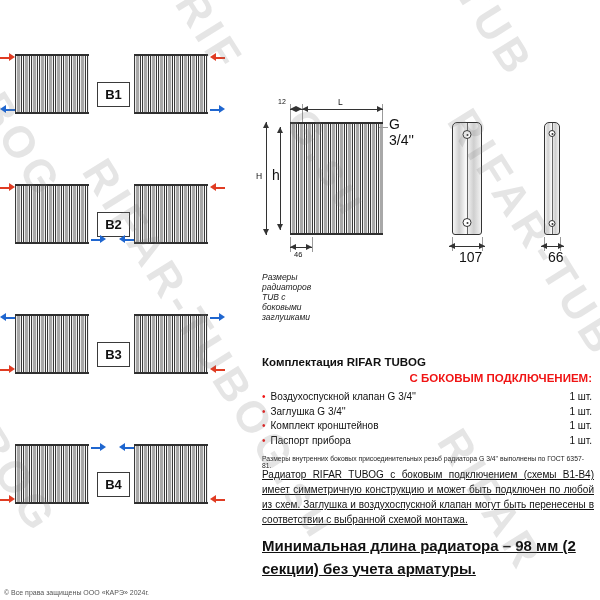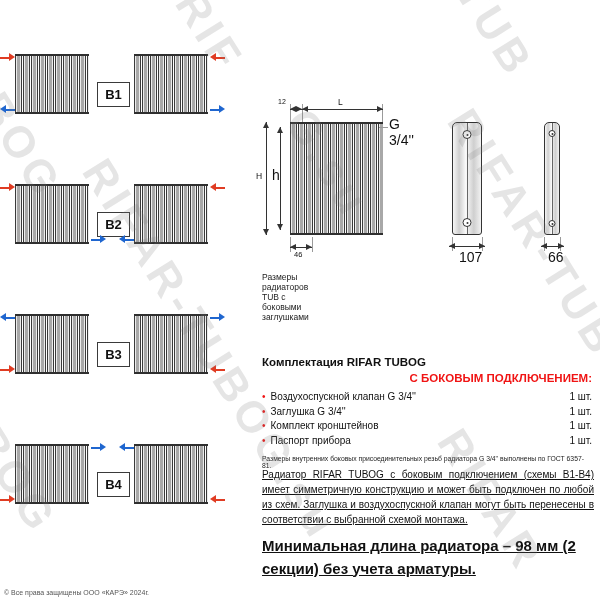--- a/index.html
+++ b/index.html
@@ -58,21 +58,21 @@
   .sv{position:absolute;top:122px;height:113px;box-sizing:border-box;border:1.5px solid #333;
       border-radius:5px 5px 3px 3px;
       background:linear-gradient(90deg,#f7f7f7 0%,#cfcfcf 22%,#fafafa 46%,#cfcfcf 74%,#f2f2f2 100%);}
   .sv .mid{position:absolute;left:50%;top:0;bottom:0;width:1px;background:#666;}
   .port{position:absolute;left:50%;transform:translateX(-50%);width:9px;height:9px;background:#fff;
         border:1.5px solid #333;border-radius:50%;box-sizing:border-box;}
   .port::after{content:"";position:absolute;left:50%;top:50%;width:2px;height:2px;background:#333;
         border-radius:50%;transform:translate(-50%,-50%);}
   .port.top{top:7px}.port.bot{bottom:7px}
   .sv2 .port{width:7px;height:7px;}
-  .caption{position:absolute;left:262px;top:272px;font-size:8.5px;color:#222;}
+  .caption{position:absolute;left:262px;top:272px;font-size:8.5px;font-style:italic;color:#222;}
 
   
   .kit{position:absolute;left:262px;top:356px;width:330px;z-index:2;}
   .kit-h{font-weight:bold;font-size:11.5px;}
   .kit-sub{font-weight:bold;font-size:11.5px;color:var(--accent,#f01414);margin-top:4px;text-align:right;}
   .kit-list{margin-top:6px;}
   .kit-row{display:flex;align-items:flex-end;font-size:10px;line-height:1.45;}
   .kit-row .blt{color:var(--accent,#f01414);margin-right:5px;font-size:10px;}
   .kit-row .blt::before{content:"\2022";}
   .kit-row .nm{flex:1;}

